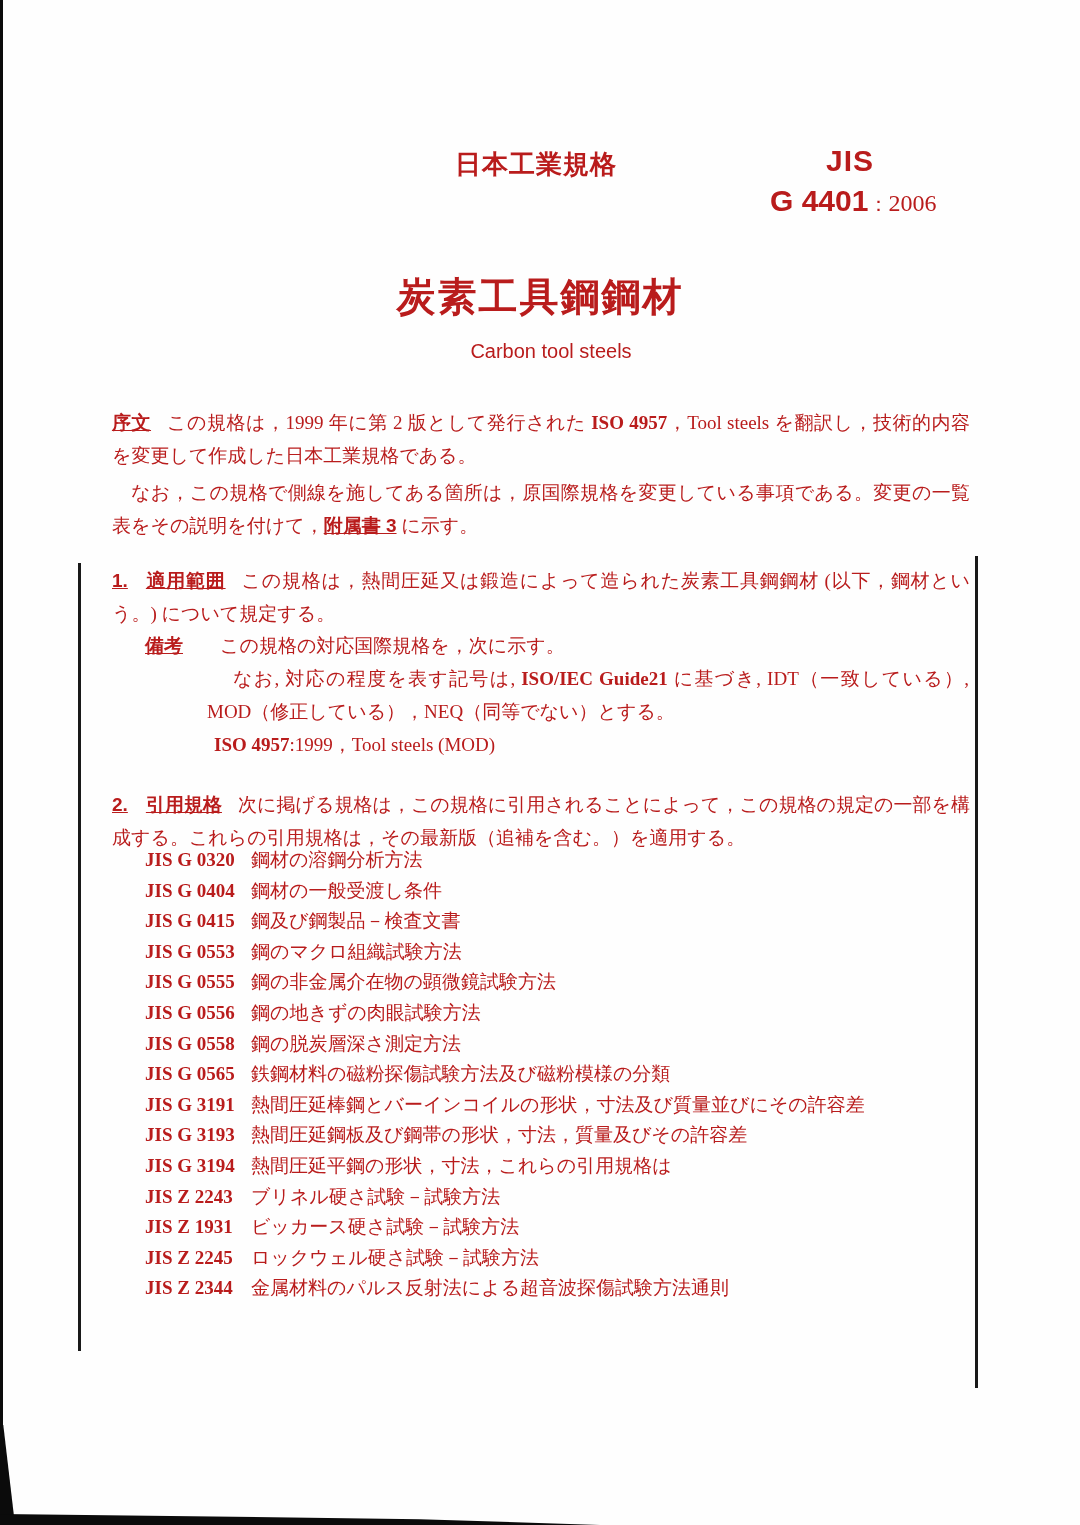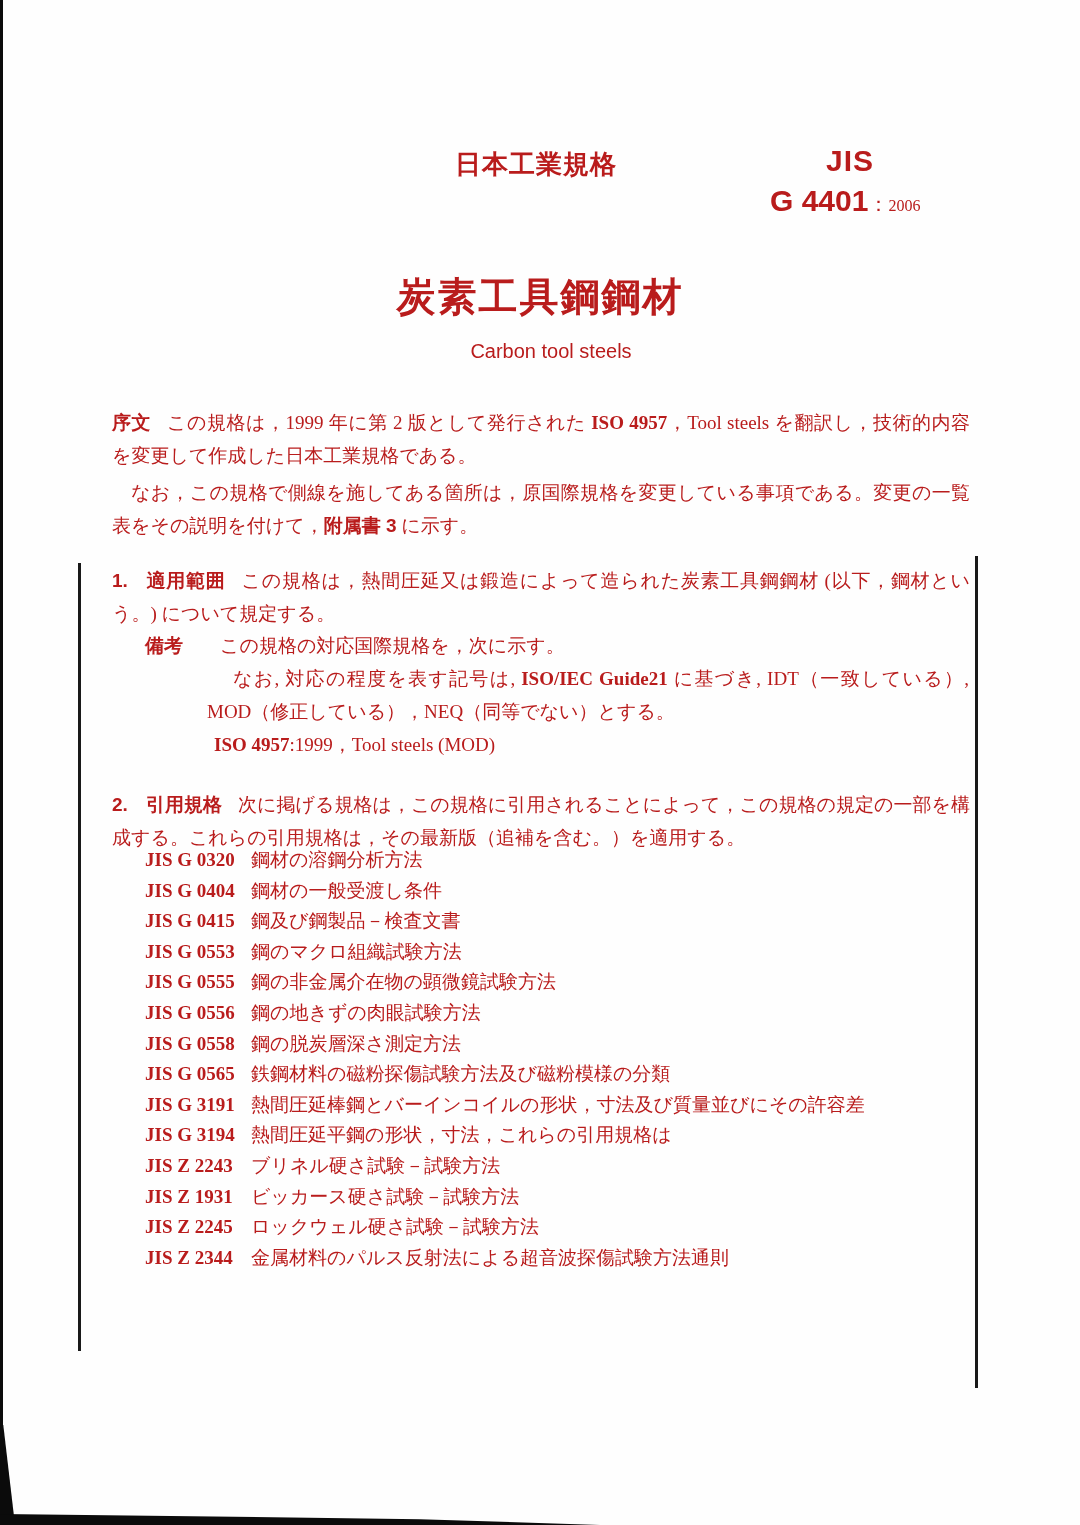--- a/index.html
+++ b/index.html
@@ -29,34 +29,34 @@
     font-family: "Liberation Sans", sans-serif; font-weight: 700;
     font-size: 26px; letter-spacing: 1px;
   }
   .jis-block {
     position: absolute; top: 144px; left: 770px; width: 160px;
     font-family: "Liberation Sans", sans-serif; font-weight: 700;
   }
   .jis-line1 { font-size: 30px; text-align: center; letter-spacing: 1px; }
   .jis-line2 { margin-top: 6px; font-size: 30px; white-space: nowrap; }
   .jis-sep { font-size: 20px; font-weight: 400; font-family: "Liberation Serif", serif; }
-  .jis-year { font-size: 16px; font-weight: 400; font-family: "Liberation Serif", serif; }
+  .jis-year { font-size: 24px; font-weight: 400; font-family: "Liberation Serif", serif; }
   
   .title-ja {
     position: absolute; top: 270px; left: 0; width: 100%; text-align: center;
     font-family: "Liberation Sans", sans-serif; font-weight: 700;
     font-size: 39px; letter-spacing: 2px;
   }
   .title-en {
     position: absolute; top: 340px; left: 11px; width: 100%; text-align: center;
     font-family: "Liberation Sans", sans-serif; font-size: 20px;
   }
   
   .bodytext { font-size: 19px; line-height: 33px; text-align: justify; }
-  .gothic { font-family: "Liberation Sans", sans-serif; font-weight: 700; }
+  .gothic { font-family: "Liberation Sans", sans-serif; font-weight: 700; text-decoration: underline; }
   .b { font-weight: 700; }
   .lblgap { margin-right: 16px; }
   .numgap { margin-right: 18px; }
   #preface { position: absolute; top: 406px; left: 112px; width: 858px; }
   #preface .p2 { margin-top: 4px; text-indent: 1em; }
   #sec1 { position: absolute; top: 564px; left: 112px; width: 858px; }
   #remark { position: absolute; top: 629px; left: 145px; width: 824px; display: flex; gap: 15px; }
   .remark-label { flex: none; width: 60px; }
   .remark-content { flex: 1; }
   .remark-p2 { margin-left: -13px; text-indent: 26px; }
@@ -145,20 +145,24 @@
       </div>
     <div class="ref-row">
         <span class="ref-code">JIS G 0565</span>
         <span class="ref-title">鉄鋼材料の磁粉探傷試験方法及び磁粉模様の分類</span>
       </div>
     <div class="ref-row">
         <span class="ref-code">JIS G 3191</span>
         <span class="ref-title">熱間圧延棒鋼とバーインコイルの形状，寸法及び質量並びにその許容差</span>
       </div>
     <div class="ref-row">
+        <span class="ref-code">JIS G 3193</span>
+        <span class="ref-title">熱間圧延鋼板及び鋼帯の形状，寸法，質量及びその許容差</span>
+      </div>
+    <div class="ref-row">
         <span class="ref-code">JIS G 3194</span>
         <span class="ref-title">熱間圧延平鋼の形状，寸法，これらの引用規格は</span>
       </div>
     <div class="ref-row">
         <span class="ref-code">JIS Z 2243</span>
         <span class="ref-title">ブリネル硬さ試験－試験方法</span>
       </div>
     <div class="ref-row">
         <span class="ref-code">JIS Z 1931</span>
         <span class="ref-title">ビッカース硬さ試験－試験方法</span>

